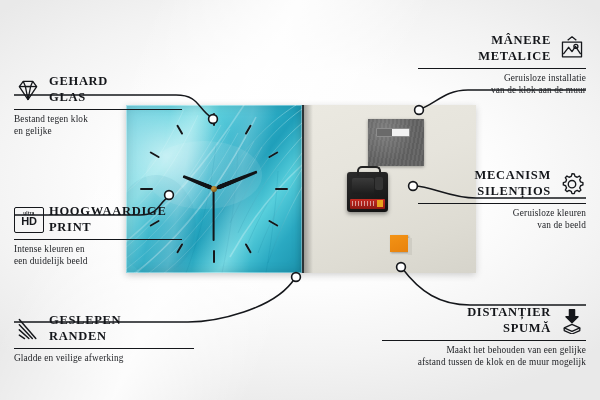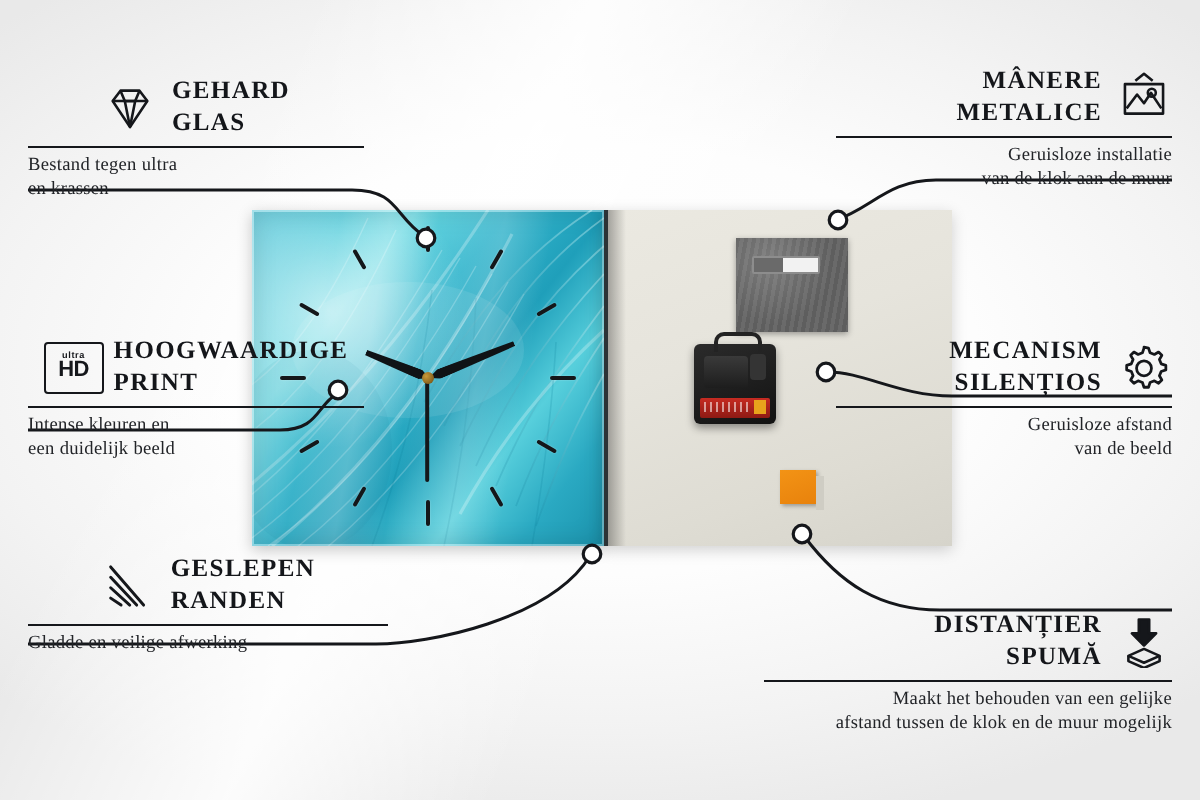--- a/index.html
+++ b/index.html
@@ -91,21 +91,21 @@
   .pivot{position:absolute;left:calc(50% - 3px);top:calc(50% - 3px);width:6px;height:6px;
      border-radius:50%;background:radial-gradient(circle at 35% 35%,#c99a3a,#6b4a12);}
 
   
   .callout{position:absolute;}
   .co-head{display:flex;align-items:center;gap:7px;}
   .co-title{font-size:12.5px;letter-spacing:.7px;color:#14161a;line-height:1.24;
      font-weight:bold;text-transform:uppercase;}
   .co-rule{height:0;border-top:1.4px solid #15171b;margin-top:4px;}
   .co-desc{font-size:9.3px;color:#222428;line-height:1.33;margin-top:3px;letter-spacing:.15px;}
-  .left .co-head{justify-content:center;}
+  .left .co-head{justify-content:flex-start;margin-top:36px;}
   .left .co-title{text-align:left;}
   .left .co-desc{text-align:left;}
   .right .co-head{justify-content:flex-end;}
   .right .co-title{text-align:right;}
   .right .co-desc{text-align:right;}
 
   .ico{flex:0 0 auto;width:28px;height:26px;color:#15171b;}
   .ico svg{width:100%;height:100%;display:block;}
 
   
@@ -258,22 +258,22 @@
             </g>
           </svg>
       </span>
       <span class="co-title">
         <span>GEHARD</span><br>
         <span>GLAS</span>
       </span>
     </div>
     <div class="co-rule"></div>
     <div class="co-desc">
-      <span>Bestand tegen ultra</span><br>
-      <span>en krassen</span>
+      <span>Bestand tegen klok</span><br>
+      <span>en gelijke</span>
     </div>
   </div>
 
   <div class="callout left" style="left:14px;top:168px;width:168px;">
     <div class="co-head">
       <span class="ico">
         <span class="hd">
           <span class="hd-u">ultra</span>
           <span class="hd-b">HD</span>
         </span>
@@ -347,21 +347,21 @@
         <svg viewBox="0 0 32 30">
             <g fill="none" stroke="#15171b" stroke-width="1.6" stroke-linejoin="round">
           <path d="M16,3 l2.6,.5 .9,2.7 2.5,1 2.4,-1.4 1.9,1.9 -1.4,2.4 1,2.5 2.7,.9 0,2.6 -2.7,.9 -1,2.5 1.4,2.4 -1.9,1.9 -2.4,-1.4 -2.5,1 -.9,2.7 -2.6,0 -.9,-2.7 -2.5,-1 -2.4,1.4 -1.9,-1.9 1.4,-2.4 -1,-2.5 -2.7,-.9 0,-2.6 2.7,-.9 1,-2.5 -1.4,-2.4 1.9,-1.9 2.4,1.4 2.5,-1 .9,-2.7 Z"></path>
           <circle cx="16" cy="15.2" r="4.3"></circle>
         </g>
           </svg>
       </span>
     </div>
     <div class="co-rule"></div>
     <div class="co-desc">
-      <span>Geruisloze afstand</span><br>
+      <span>Geruisloze kleuren</span><br>
       <span>van de beeld</span>
     </div>
   </div>
 
   <div class="callout right" style="left:382px;top:273px;width:204px;margin-top:32px;">
     <div class="co-head">
       <span class="co-title">
         <span>DISTANȚIER</span><br>
         <span>SPUMĂ</span>
       </span>

